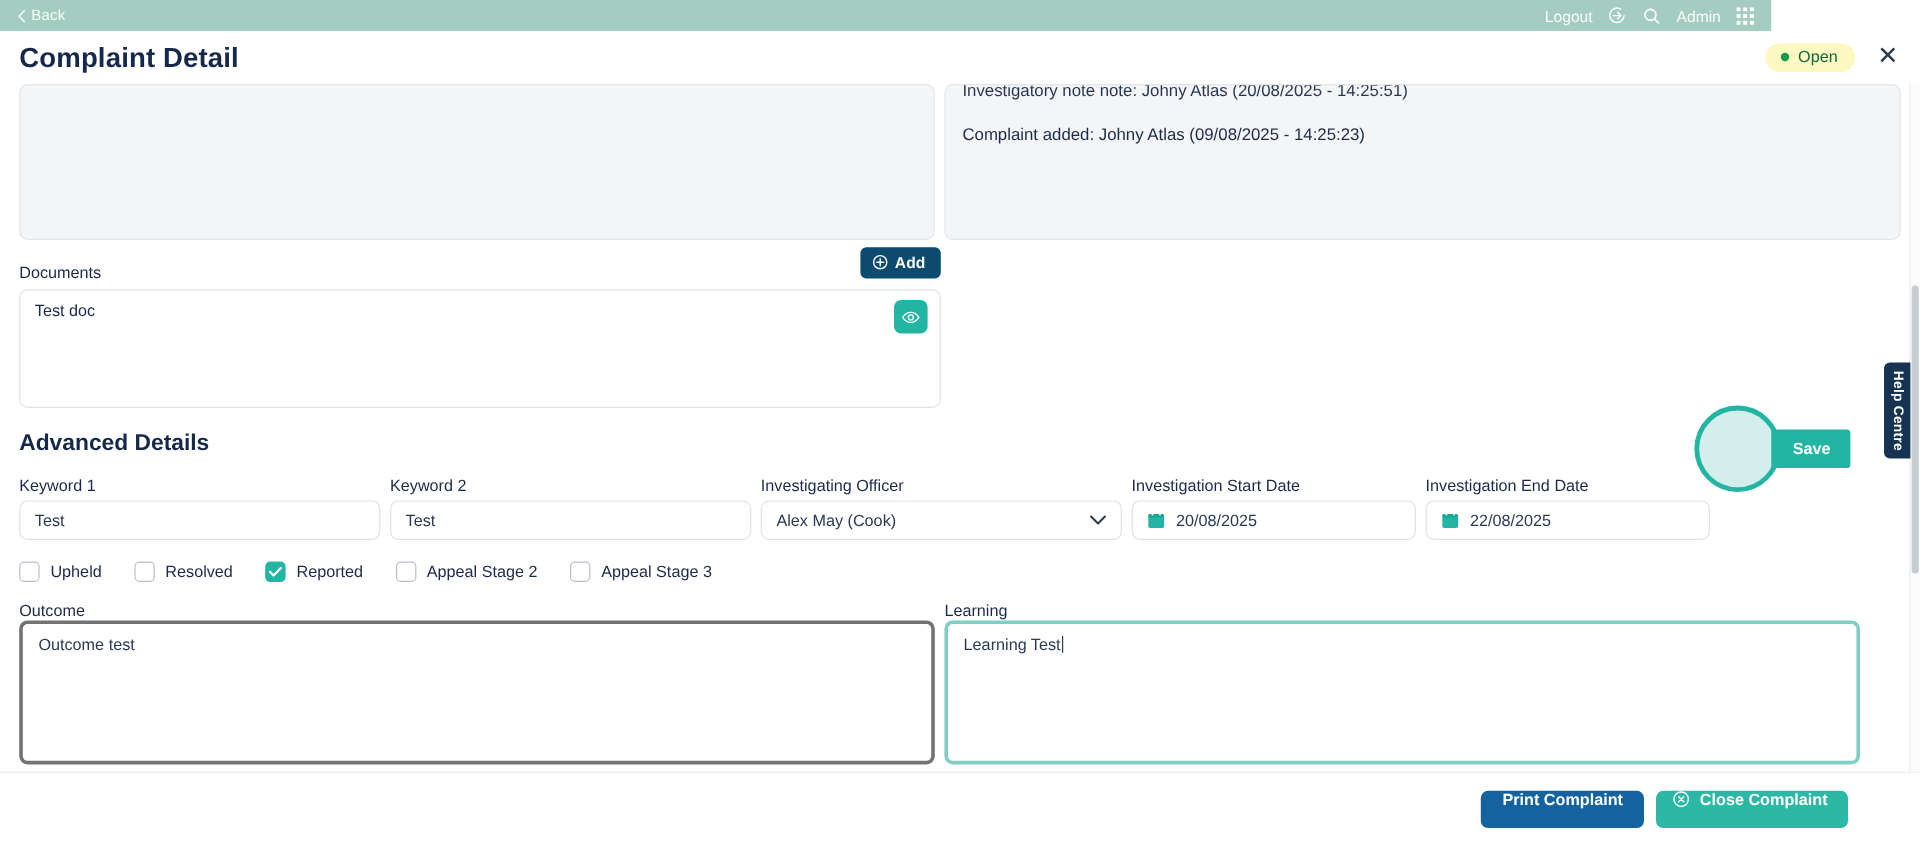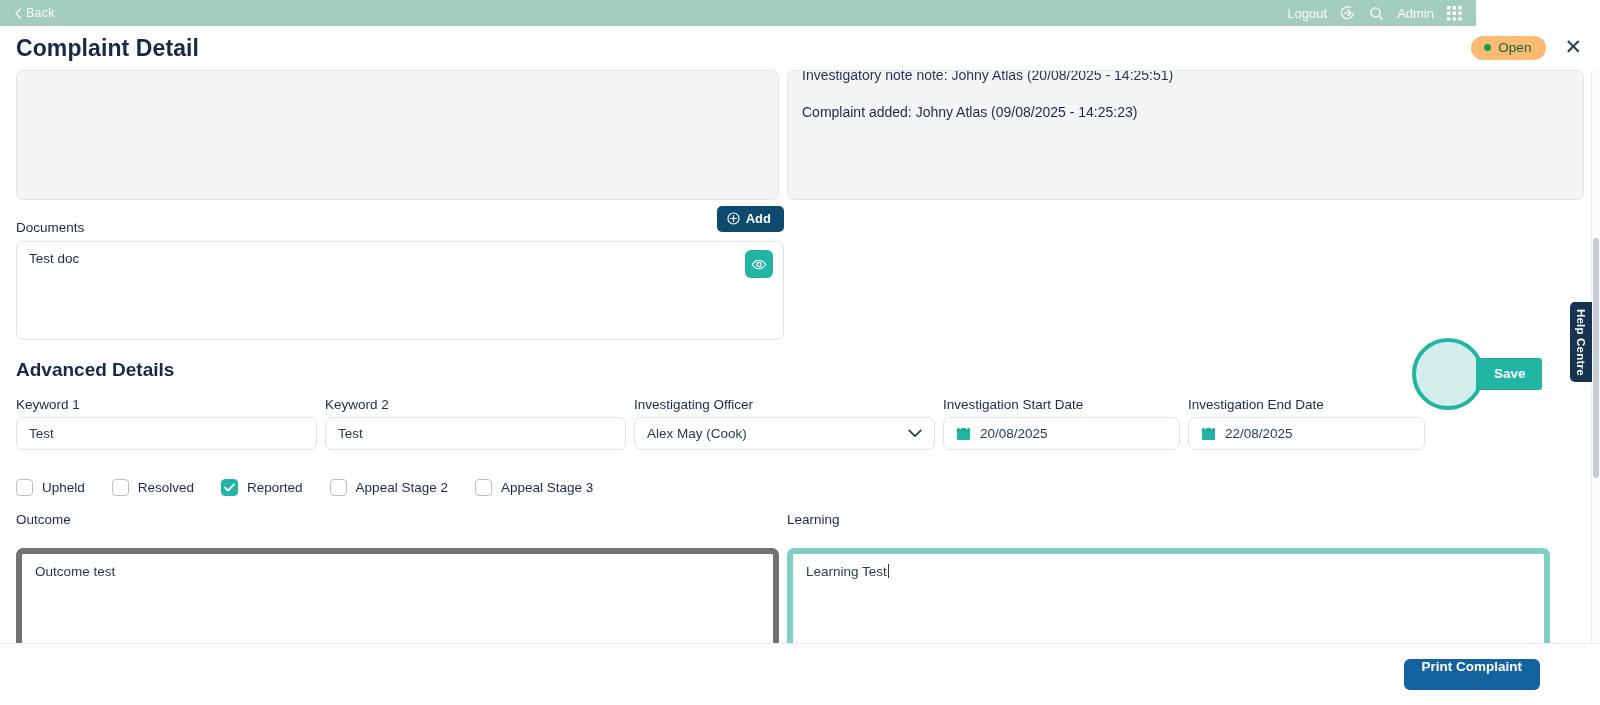--- a/index.html
+++ b/index.html
@@ -38,21 +38,21 @@
     background: #ffffff;
     display: flex; align-items: center;
     padding: 0 16px;
   }
   .page-title {
     font-size: 23px; font-weight: 700; color: #16294b;
     letter-spacing: .1px;
   }
   .title-right { margin-left: auto; display: flex; align-items: center; gap: 16px; }
   .status-badge {
-    background: #fdba74; color: #10683b;
+    background: #fef9c3; color: #10683b;
     border-radius: 13px; padding: 4px 15px 5px 13px;
     font-size: 13.5px; display: flex; align-items: center; gap: 7px;
     min-width: 66px;
   }
   .status-dot { width: 7px; height: 7px; border-radius: 50%; background: #149b4e; }
   .close-x {
     font-size: 21px; color: #2d3b50; line-height: 1;
     cursor: pointer; padding: 0 2px 3px 2px;
   }
 
@@ -136,43 +136,43 @@
     font-size: 13.5px; color: #2a3a55;
     gap: 9px;
   }
   .w-kw { width: 301px; }
   .w-off { width: 301px; }
   .w-date { width: 237px; }
   .select-box { justify-content: space-between; }
   .cal-ico { flex: 0 0 auto; }
 
   
-  .checks { display: flex; align-items: center; gap: 0; margin-top: 29px; }
+  .checks { display: flex; align-items: center; gap: 0; margin-top: 18px; }
   .check-item {
     display: flex; align-items: center; gap: 9px;
     margin-right: 27px; font-size: 13.5px; color: #1b2a4a;
   }
   .cb {
     width: 17px; height: 17px; border-radius: 4px;
     border: 1.6px solid #b9bfca; background: #ffffff;
     flex: 0 0 auto;
   }
   .cb.checked {
     background: #23b5a3; border-color: #23b5a3;
     display: flex; align-items: center; justify-content: center;
   }
 
   
   .ta-row { display: flex; gap: 8px; margin-top: 16px; }
   .ta-col { display: flex; flex-direction: column; }
-  .ta-col > .field-label { margin-bottom: 21px; }
+  .ta-col > .field-label { margin-bottom: 1px; }
   .textarea-box {
     height: 120px;
     background: #ffffff;
-    border: 6px solid #737373;
+    border: 3px solid #737373;
     border-radius: 7px;
     padding: 10px 13px;
     font-size: 13.5px; color: #2a3a55;
   }
   .ta-outcome { width: 763px; }
   .ta-learning { width: 763px; border-color: #7fcfc6; }
   .caret {
     display: inline-block; width: 1px; height: 14px;
     background: #2a3a55; vertical-align: -2px; margin-left: 1px;
   }
@@ -426,13 +426,20 @@
 </div>
 
 <div class="scrollbar">
   <div class="scroll-thumb"></div>
 </div>
 
 <div class="actionbar">
   <button class="btn btn-print">
     <span>Print Complaint</span>
   </button>
+  <button class="btn btn-close">
+    <svg class="icon-svg" width="14" height="14" viewBox="0 0 14 14">
+      <circle cx="7" cy="7" r="6" stroke="#ffffff" stroke-width="1.2" fill="none"></circle>
+      <path d="M4.9 4.9l4.2 4.2M9.1 4.9l-4.2 4.2" stroke="#ffffff" stroke-width="1.2" stroke-linecap="round"></path>
+    </svg>
+    <span>Close Complaint</span>
+  </button>
 </div>
 
 </body></html>

